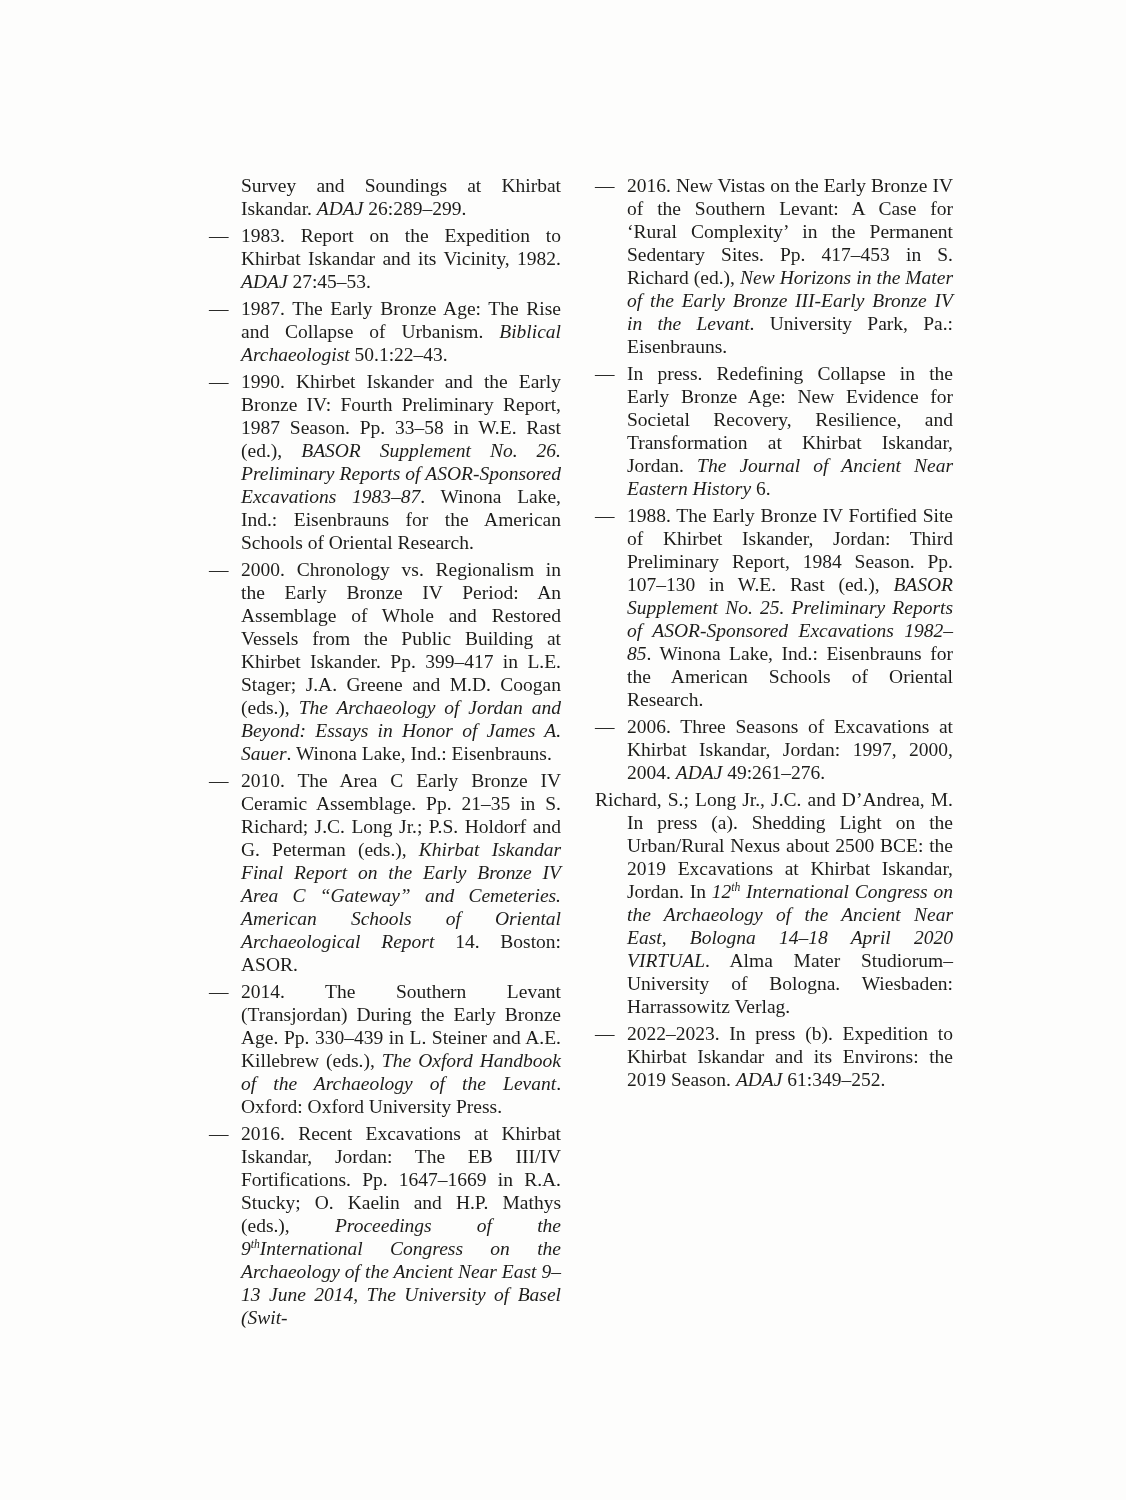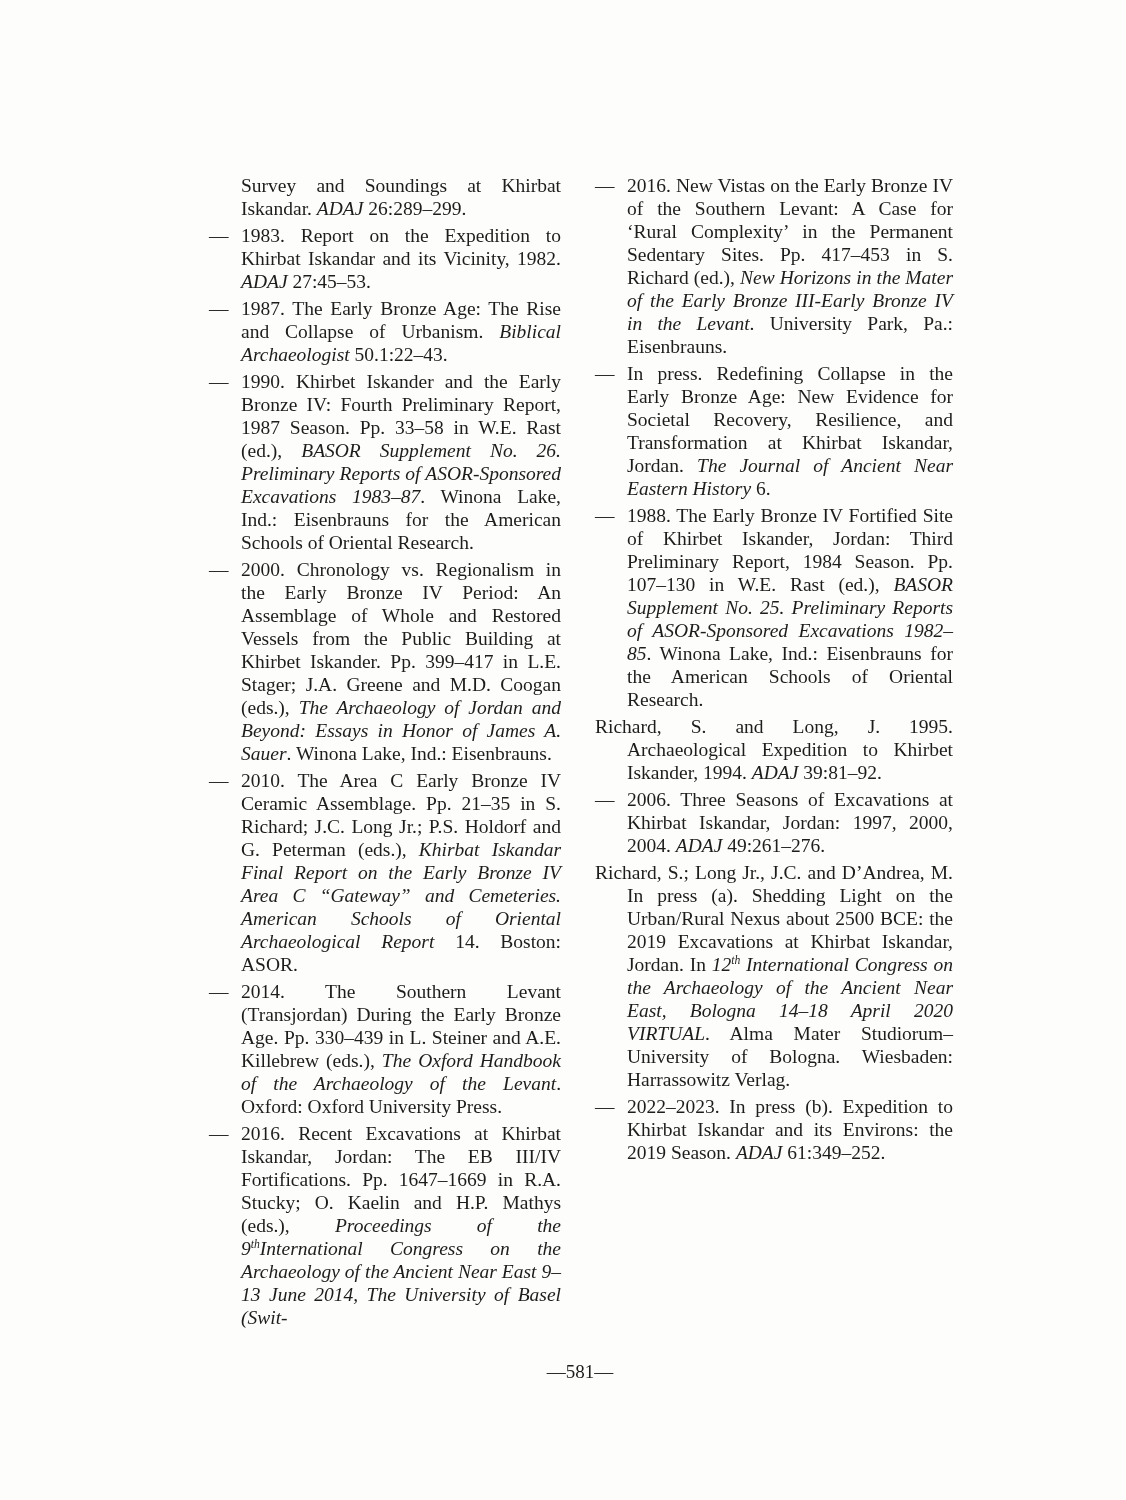--- a/index.html
+++ b/index.html
@@ -87,21 +87,19 @@
         <p class="entry dash"><span class="dash-marker">—</span><span>1990. Khirbet Iskander and the Early Bronze IV: Fourth Preliminary Report, 1987 Season. Pp. 33–58 in W.E. Rast (ed.), </span><span class="it">BASOR Supplement No. 26. Preliminary Reports of ASOR-Sponsored Excavations 1983–87</span><span>. Winona Lake, Ind.: Eisenbrauns for the American Schools of Oriental Research.</span></p>
         <p class="entry dash"><span class="dash-marker">—</span><span>2000. Chronology vs. Regionalism in the Early Bronze IV Period: An Assemblage of Whole and Restored Vessels from the Public Building at Khirbet Iskander. Pp. 399–417 in L.E. Stager; J.A. Greene and M.D. Coogan (eds.), </span><span class="it">The Archaeology of Jordan and Beyond: Essays in Honor of James A. Sauer</span><span>. Winona Lake, Ind.: Eisenbrauns.</span></p>
         <p class="entry dash"><span class="dash-marker">—</span><span>2010. The Area C Early Bronze IV Ceramic Assemblage. Pp. 21–35 in S. Richard; J.C. Long Jr.; P.S. Holdorf and G. Peterman (eds.), </span><span class="it">Khirbat Iskandar Final Report on the Early Bronze IV Area C “Gateway” and Cemeteries. American Schools of Oriental Archaeological Report</span><span> 14. Boston: ASOR.</span></p>
         <p class="entry dash"><span class="dash-marker">—</span><span>2014. The Southern Levant (Transjordan) During the Early Bronze Age. Pp. 330–439 in L. Steiner and A.E. Killebrew (eds.), </span><span class="it">The Oxford Handbook of the Archaeology of the Levant</span><span>. Oxford: Oxford University Press.</span></p>
         <p class="entry dash"><span class="dash-marker">—</span><span>2016. Recent Excavations at Khirbat Iskandar, Jordan: The EB III/IV Fortifications. Pp. 1647–1669 in R.A. Stucky; O. Kaelin and H.P. Mathys (eds.), </span><span class="it">Proceedings of the 9</span><sup class="it">th</sup><span class="it">International Congress on the Archaeology of the Ancient Near East 9–13 June 2014, The University of Basel (Swit-</span></p>
       </div>
     <div class="col col-right" id="col-right">
         <p class="entry dash"><span class="dash-marker">—</span><span>2016. New Vistas on the Early Bronze IV of the Southern Levant: A Case for ‘Rural Complexity’ in the Permanent Sedentary Sites. Pp. 417–453 in S. Richard (ed.), </span><span class="it">New Horizons in the Mater of the Early Bronze III-Early Bronze IV in the Levant</span><span>. University Park, Pa.: Eisenbrauns.</span></p>
         <p class="entry dash"><span class="dash-marker">—</span><span>In press. Redefining Collapse in the Early Bronze Age: New Evidence for Societal Recovery, Resilience, and Transformation at Khirbat Iskandar, Jordan. </span><span class="it">The Journal of Ancient Near Eastern History</span><span> 6.</span></p>
         <p class="entry dash"><span class="dash-marker">—</span><span>1988. The Early Bronze IV Fortified Site of Khirbet Iskander, Jordan: Third Preliminary Report, 1984 Season. Pp. 107–130 in W.E. Rast (ed.), </span><span class="it">BASOR Supplement No. 25. Preliminary Reports of ASOR-Sponsored Excavations 1982–85</span><span>. Winona Lake, Ind.: Eisenbrauns for the American Schools of Oriental Research.</span></p>
-        <p class="entry author"><span>Richard, S. and Long, J. 1995. Archaeological Expedition to Khirbet Iskander, 1994. </span><span class="it">ADAJ</span><span> 39:81–92.</span></p>
         <p class="entry dash"><span class="dash-marker">—</span><span>2006. Three Seasons of Excavations at Khirbat Iskandar, Jordan: 1997, 2000, 2004. </span><span class="it">ADAJ</span><span> 49:261–276.</span></p>
         <p class="entry author"><span>Richard, S.; Long Jr., J.C. and D’Andrea, M. In press (a). Shedding Light on the Urban/Rural Nexus about 2500 BCE: the 2019 Excavations at Khirbat Iskandar, Jordan. In </span><span class="it">12</span><sup class="it">th</sup><span class="it"> International Congress on the Archaeology of the Ancient Near East, Bologna 14–18 April 2020 VIRTUAL</span><span>. Alma Mater Studiorum–University of Bologna. Wiesbaden: Harrassowitz Verlag.</span></p>
         <p class="entry dash"><span class="dash-marker">—</span><span>2022–2023. In press (b). Expedition to Khirbat Iskandar and its Environs: the 2019 Season. </span><span class="it">ADAJ</span><span> 61:349–252.</span></p>
       </div>
   </div>
 
-  <div class="page-number">—581—</div>
 </div>
 
 </body></html>

